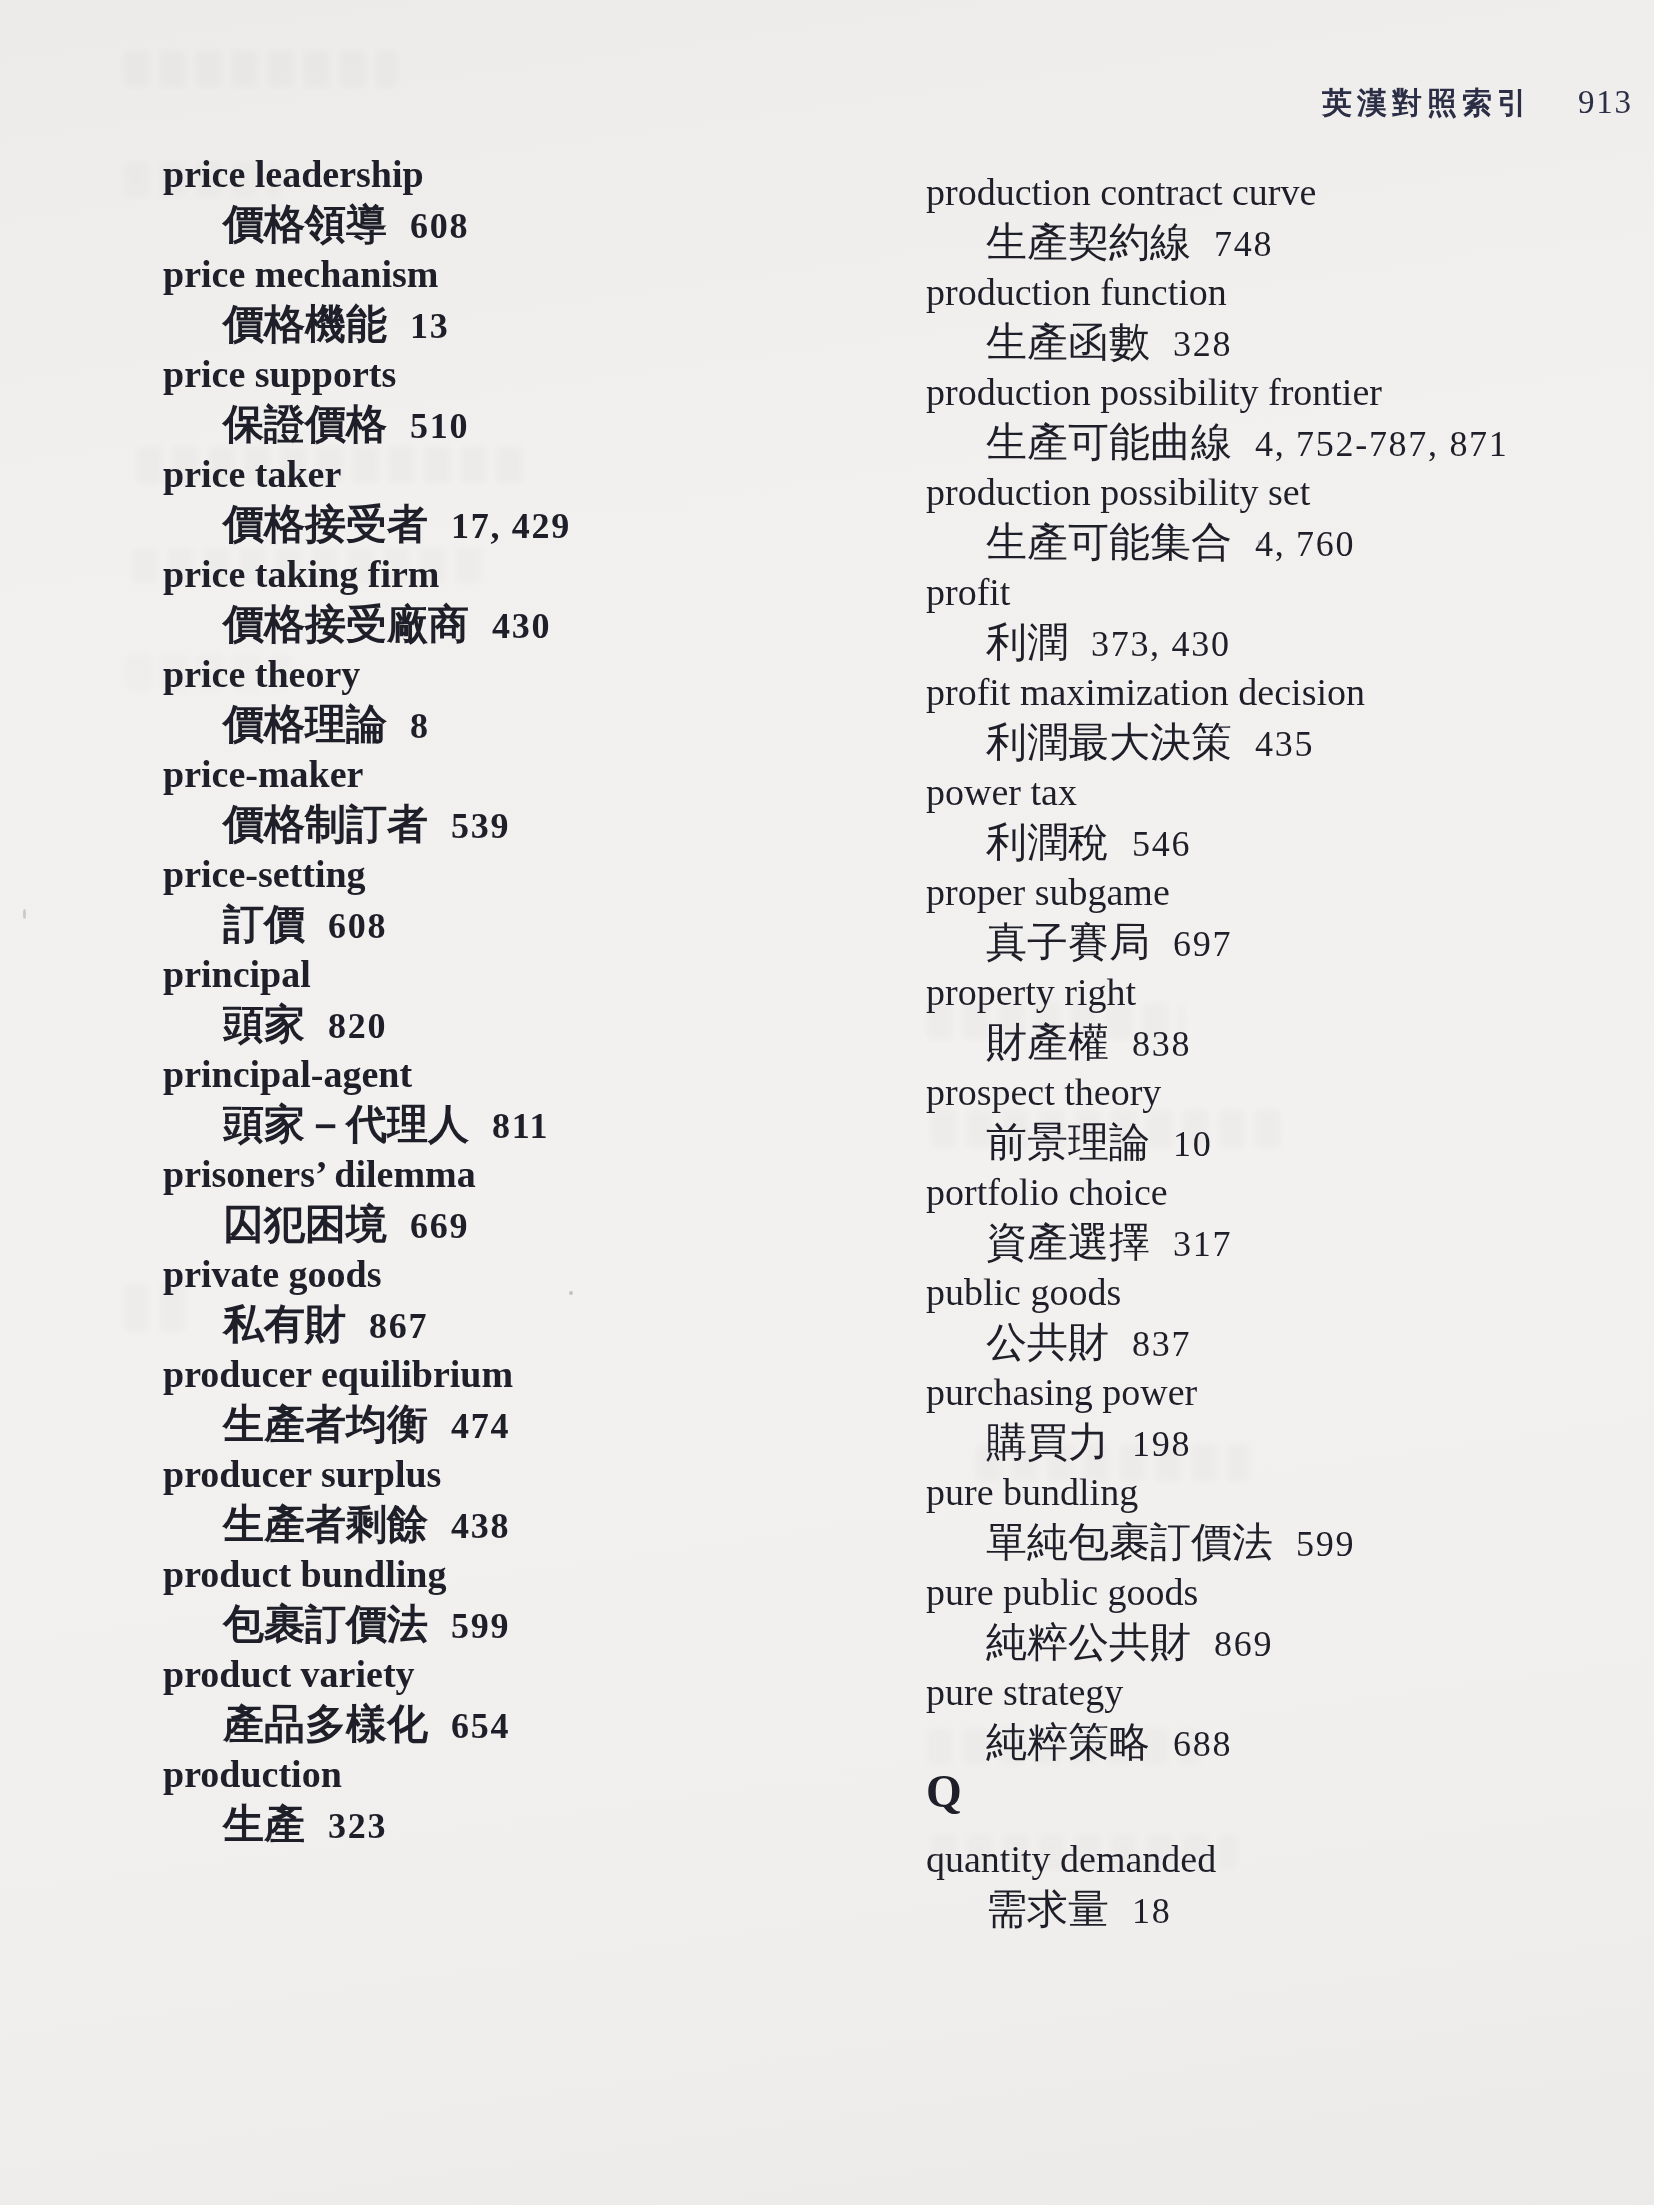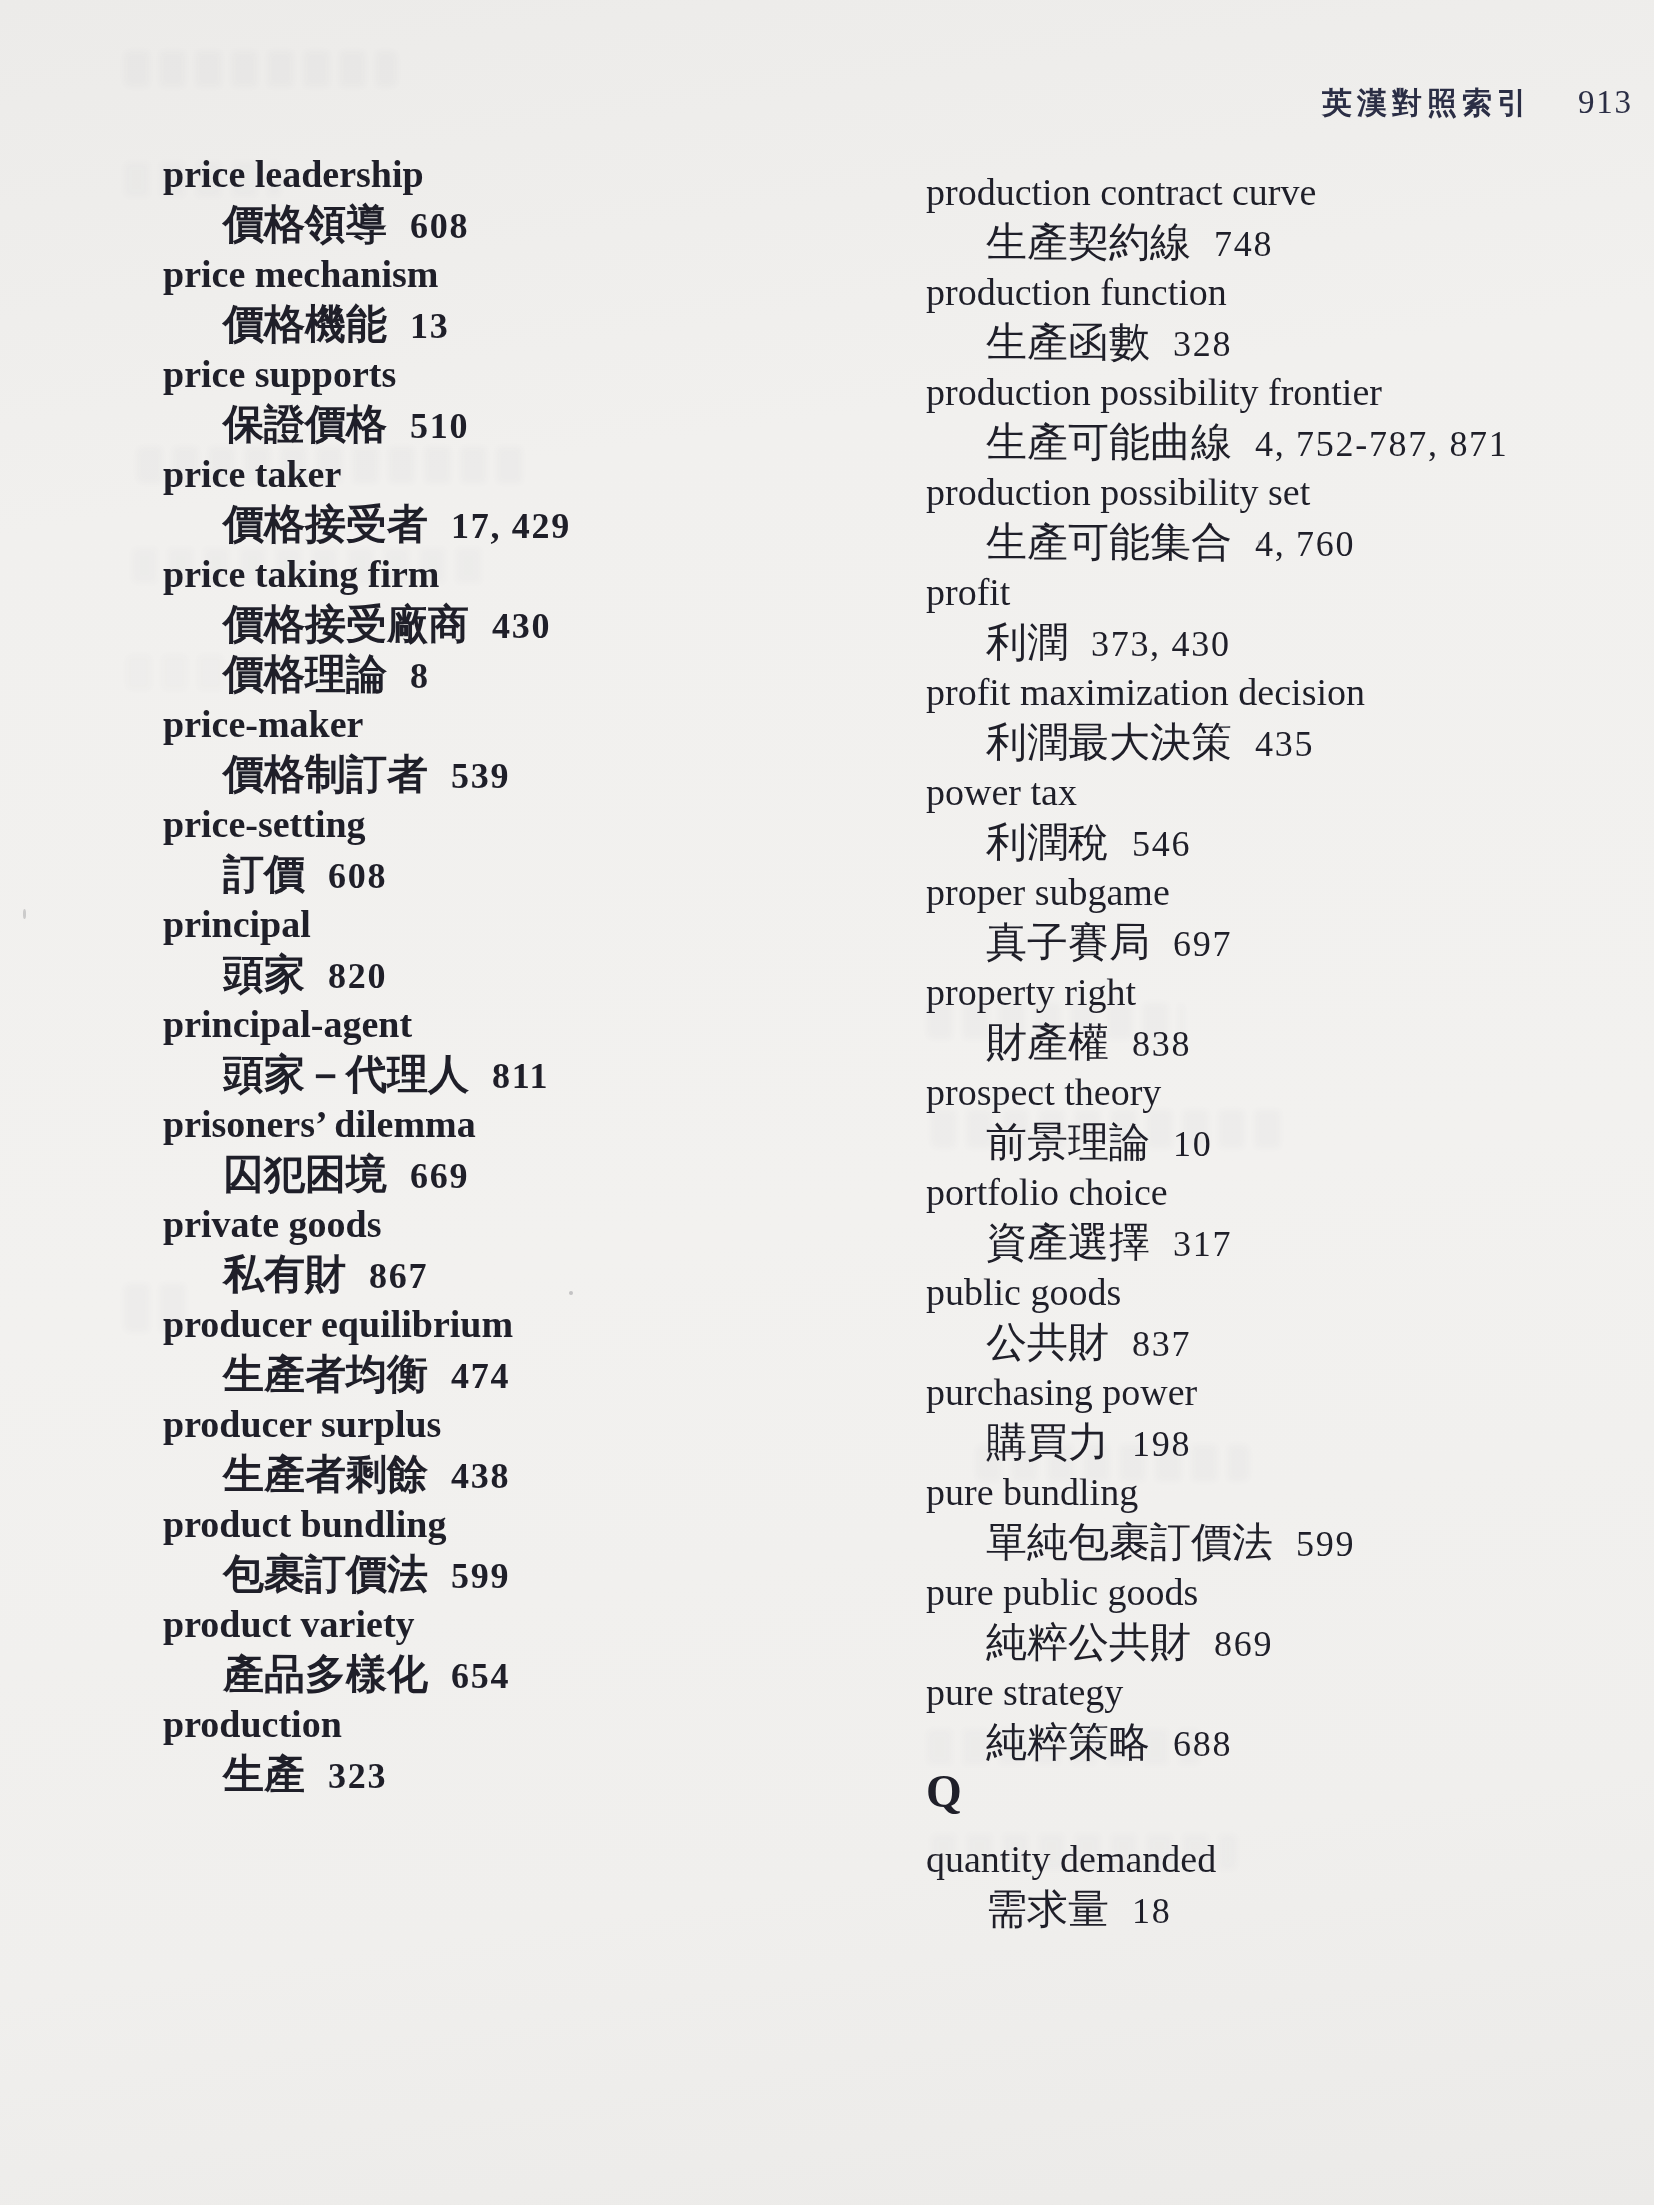--- a/index.html
+++ b/index.html
@@ -94,20 +94,21 @@
       </div>
       <div class="entry">
         <div class="en">price taker</div>
         <div class="zh"><span>價格接受者</span><span class="num">17, 429</span></div>
       </div>
       <div class="entry">
         <div class="en">price taking firm</div>
         <div class="zh"><span>價格接受廠商</span><span class="num">430</span></div>
       </div>
       <div class="entry">
+        <div class="en">price theory</div>
         <div class="zh"><span>價格理論</span><span class="num">8</span></div>
       </div>
       <div class="entry">
         <div class="en">price-maker</div>
         <div class="zh"><span>價格制訂者</span><span class="num">539</span></div>
       </div>
       <div class="entry">
         <div class="en">price-setting</div>
         <div class="zh"><span>訂價</span><span class="num">608</span></div>
       </div>

